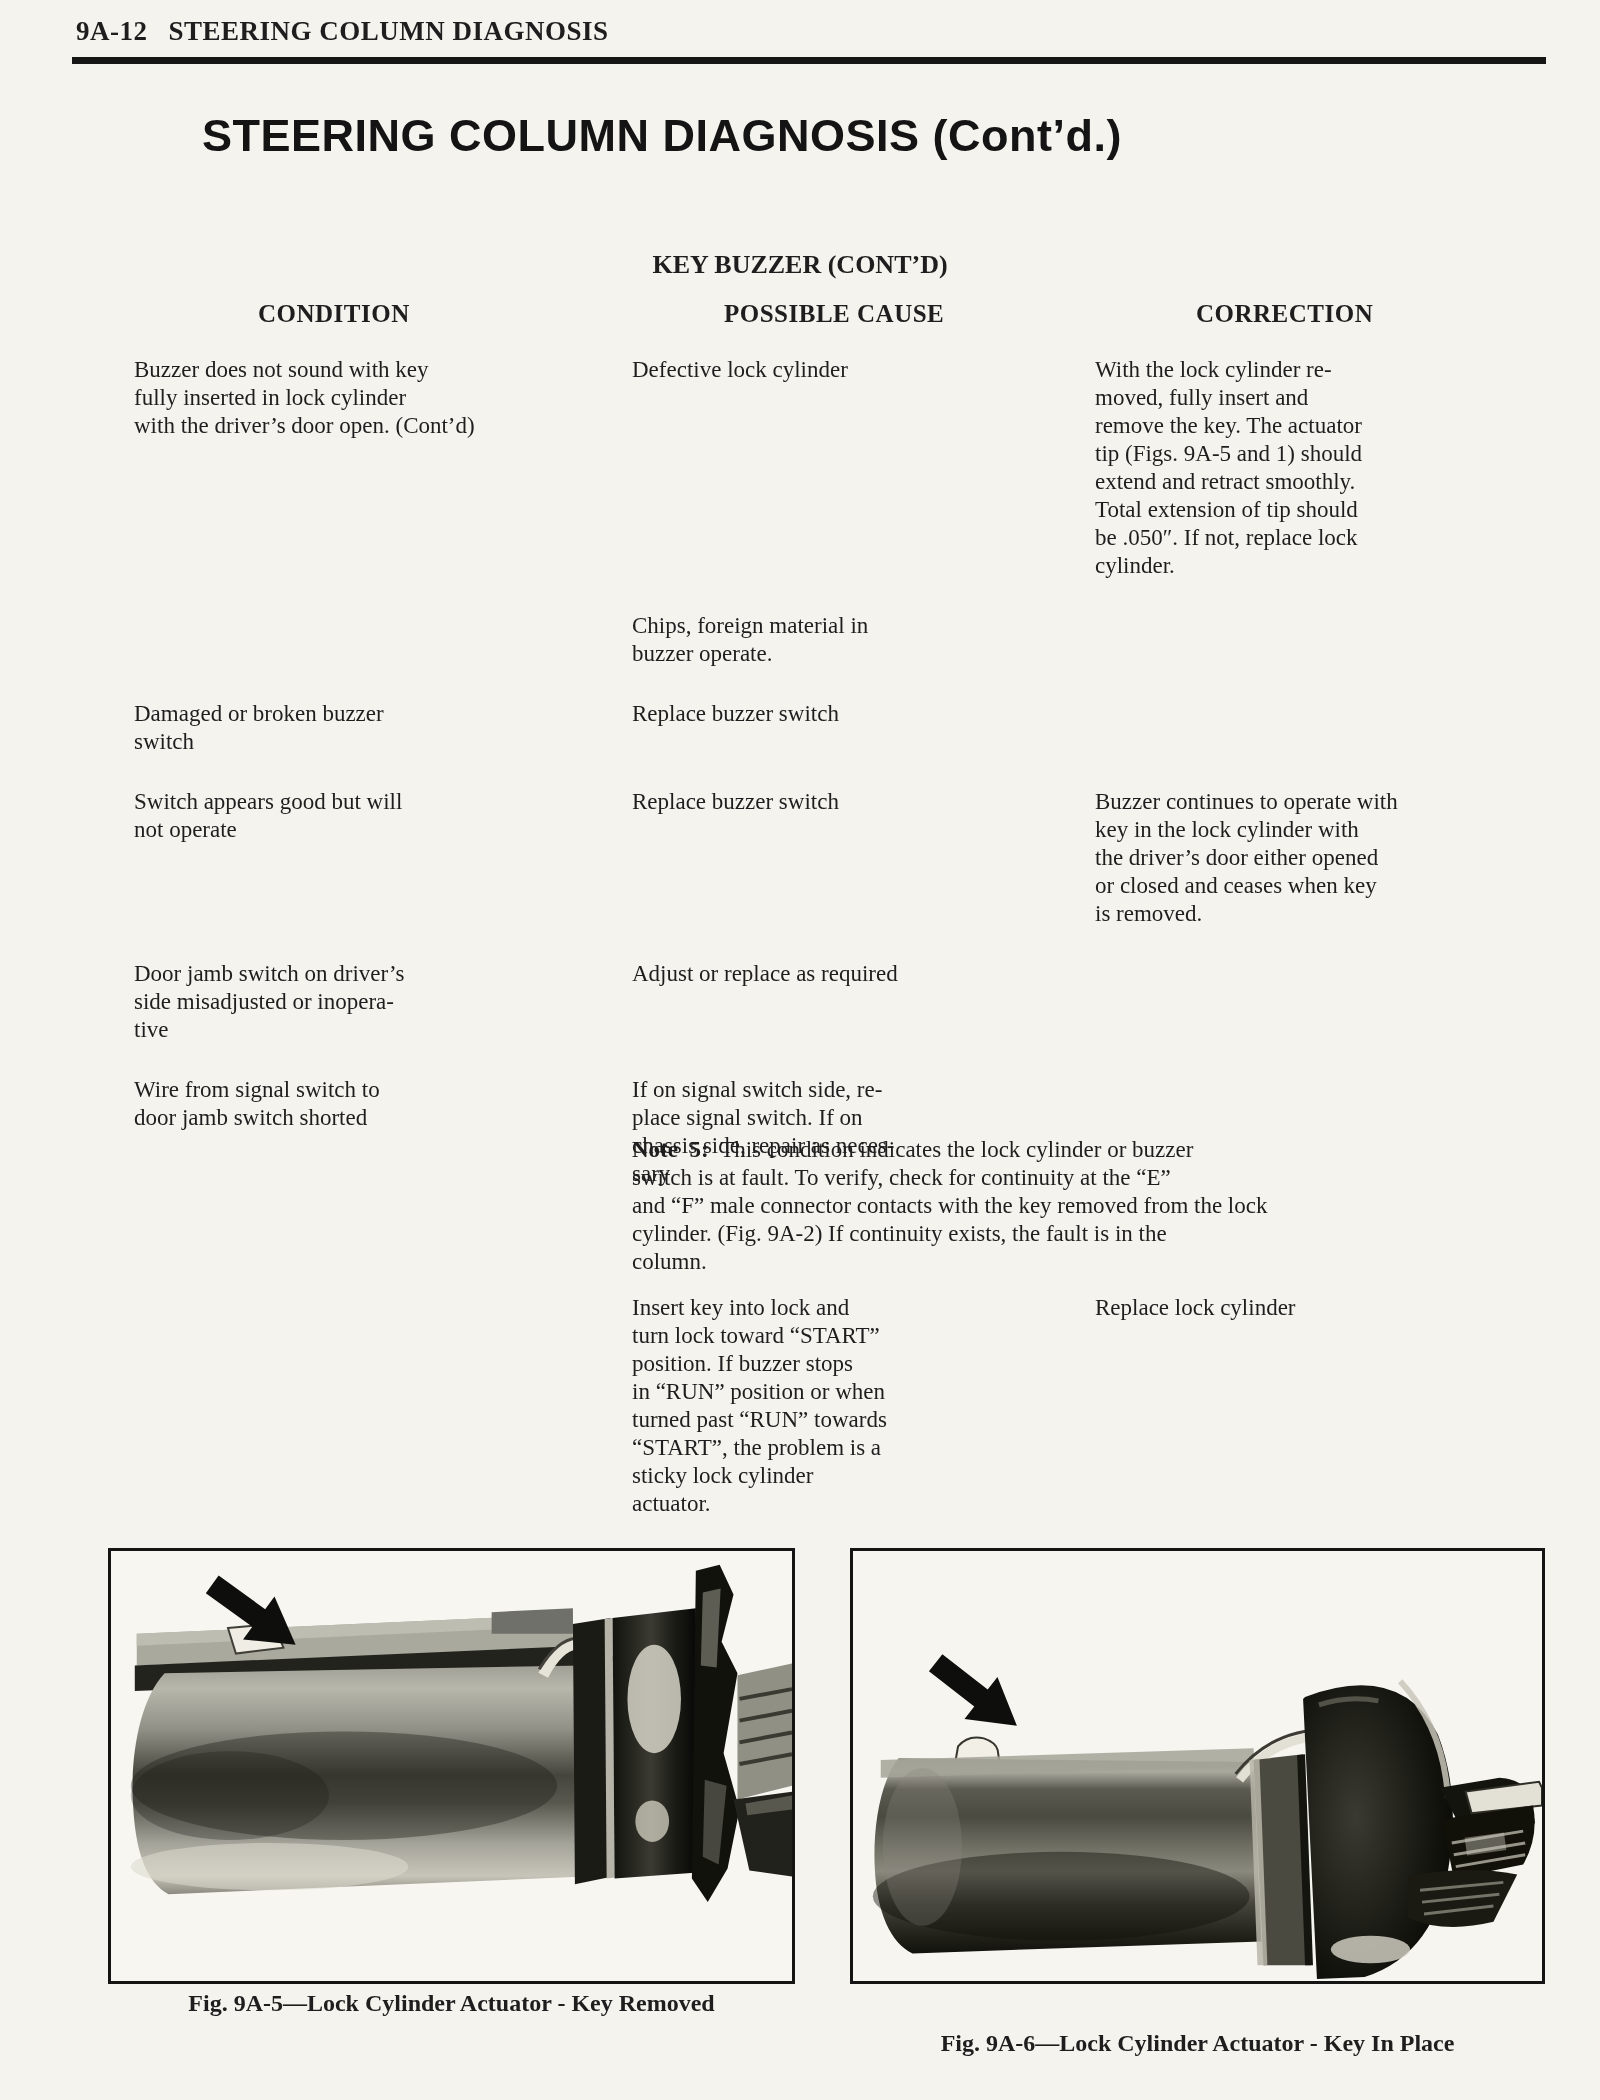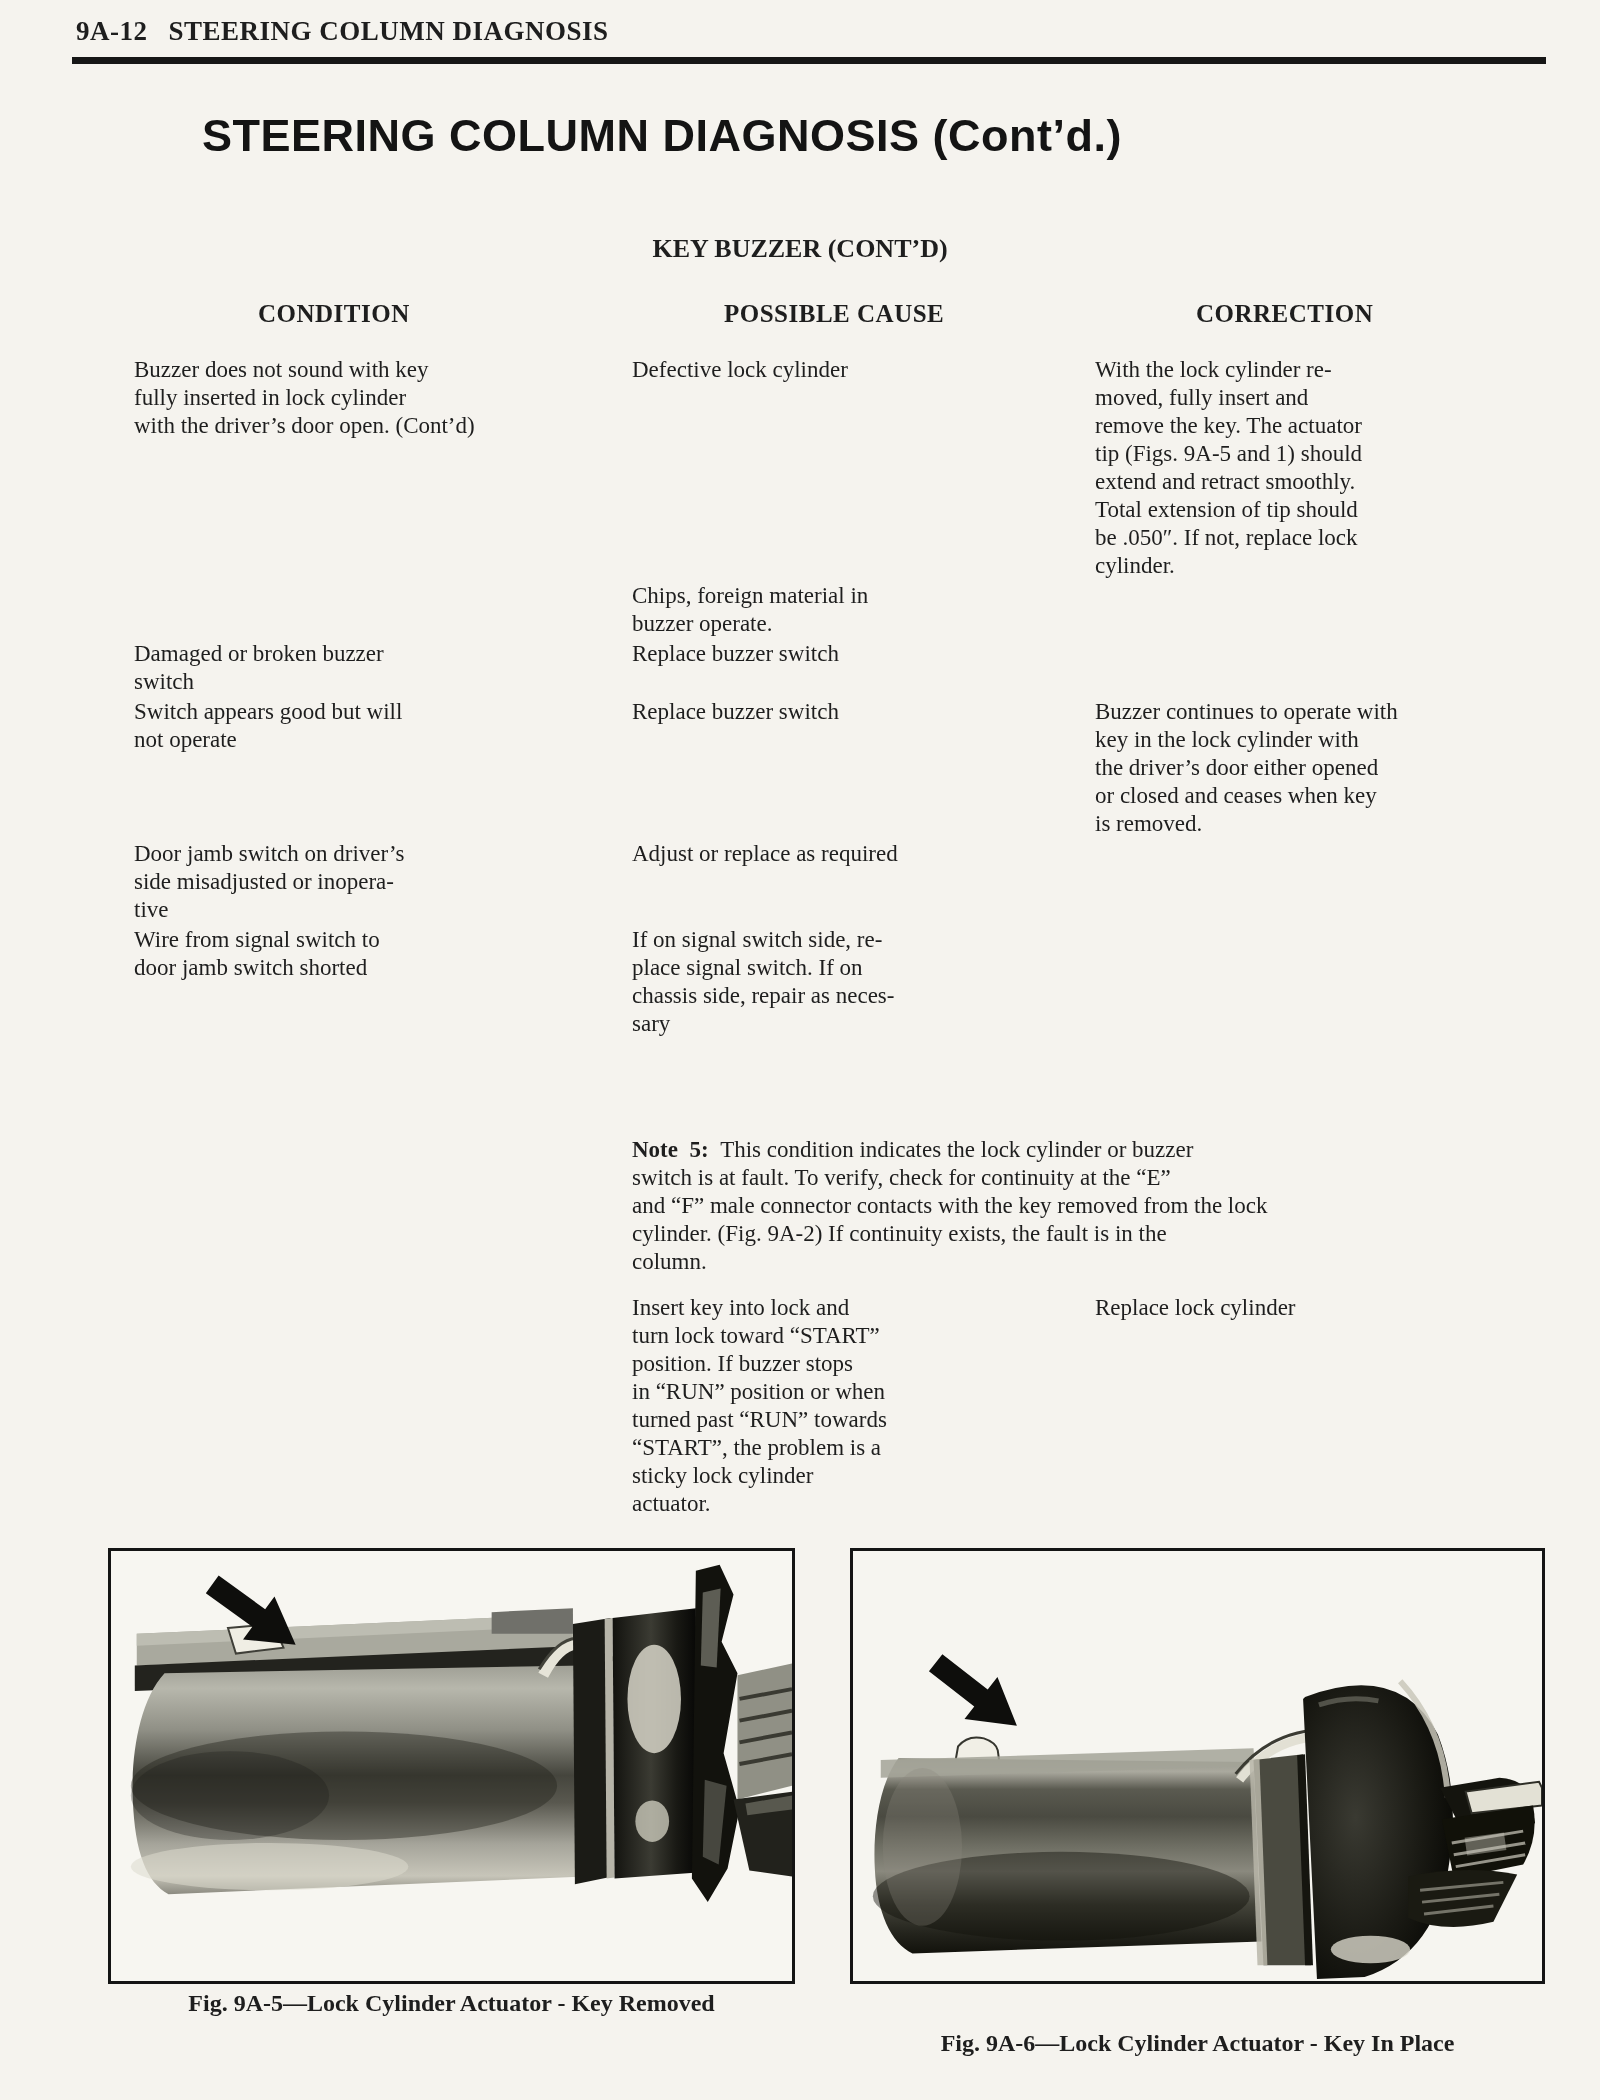--- a/index.html
+++ b/index.html
@@ -22,35 +22,35 @@
     background:#161616;
   }
   .main-title {
     position:absolute; top:110px; left:0; width:1324px;
     text-align:center;
     font-family:"Liberation Sans", sans-serif;
     font-weight:bold; font-size:45px; letter-spacing:.5px;
     color:#141414;
   }
   .section-title {
-    position:absolute; top:234px; left:0; width:1600px;
+    position:absolute; top:250px; left:0; width:1600px;
     text-align:center; font-weight:bold; font-size:26px;
   }
   .col-header {
     position:absolute; top:300px;
     font-weight:bold; font-size:25px; letter-spacing:.5px;
   }
   .col-header.c1 { left:258px; }
   .col-header.c2 { left:724px; }
   .col-header.c3 { left:1196px; }
 
   .diag-grid {
     position:absolute; top:356px; left:134px; width:1406px;
     display:grid; grid-template-columns:498px 463px 445px;
-    row-gap:2px;
+    row-gap:32px;
   }
   .cell {
     font-size:23px; line-height:28px;
     white-space:pre-line;
   }
   .note-block {
     position:absolute; top:1136px; left:632px; width:905px;
     font-size:23px; line-height:28px;
   }
   .note-block .note-label { font-weight:bold; }

